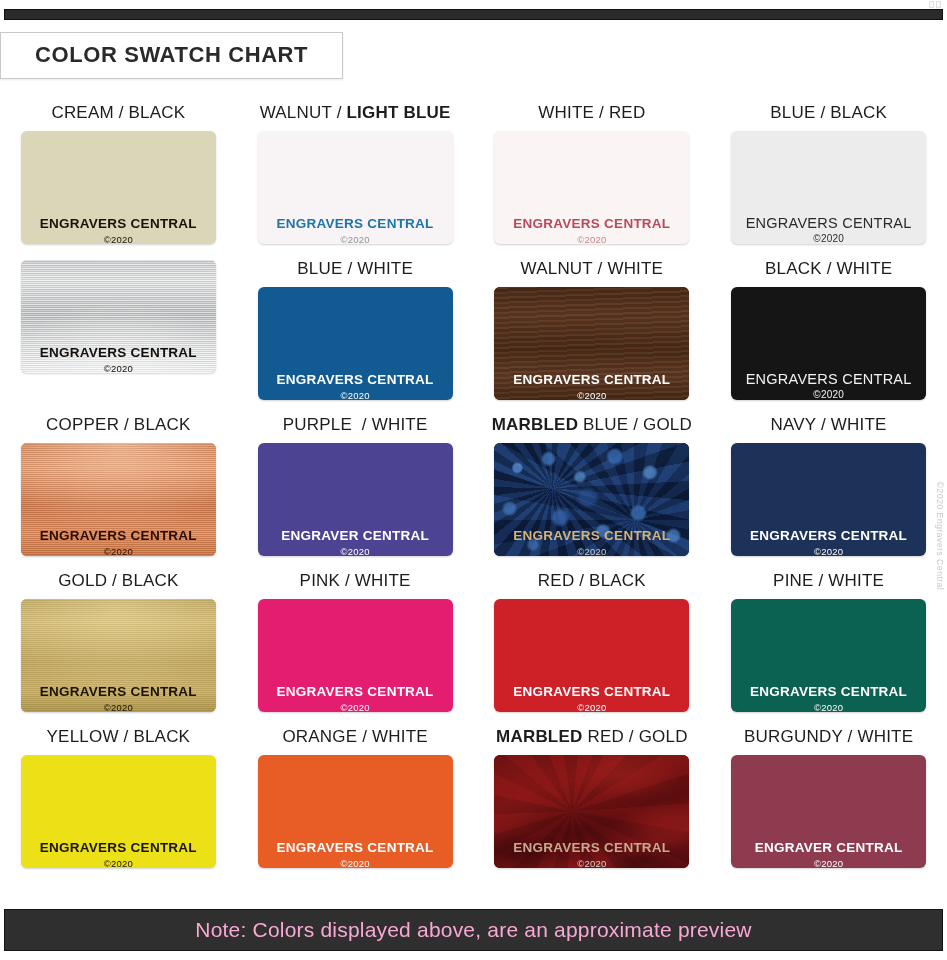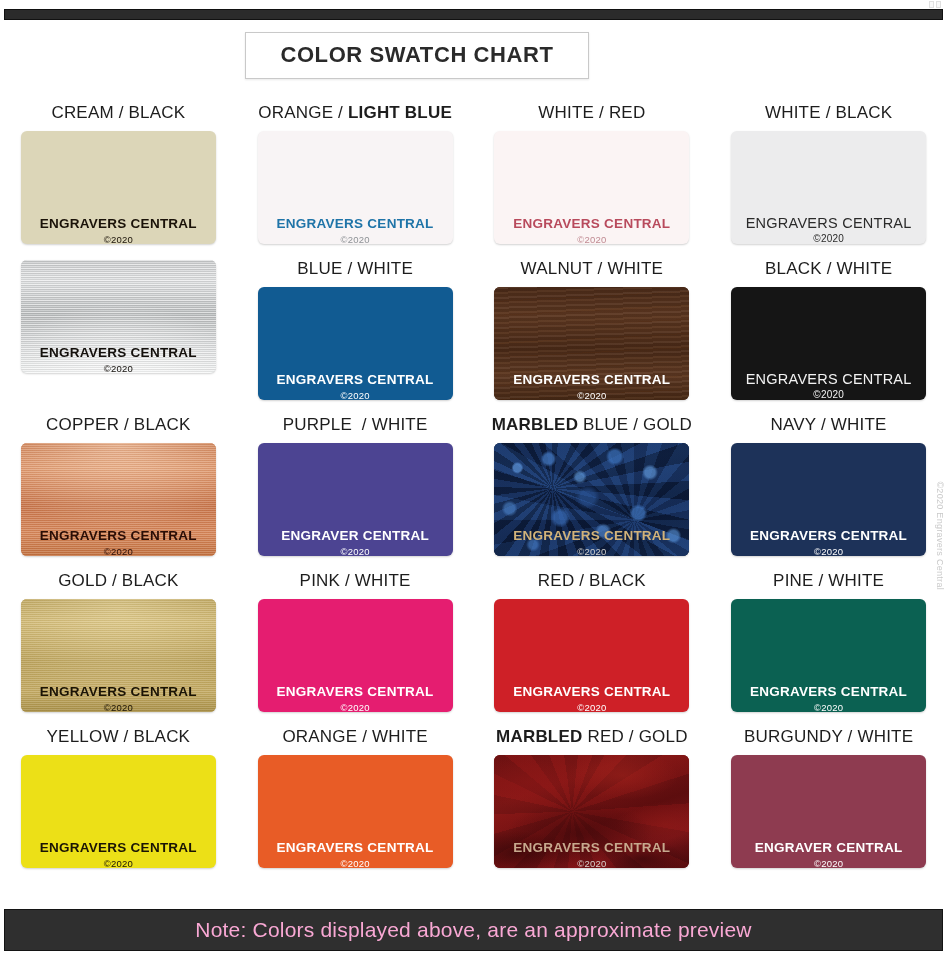--- a/index.html
+++ b/index.html
@@ -23,21 +23,21 @@
   .corner-icon i{
     display:block;position:absolute;top:0;width:5px;height:7px;
     border:1px solid #777;box-sizing:border-box;background:#e8e8e8;
   }
   .corner-icon i:nth-child(1){left:0;}
   .corner-icon i:nth-child(2){left:7px;}
 
   
   .title-wrap{
     position:absolute;left:0;top:32px;width:834px;
-    display:flex;justify-content:center;
+    display:flex;
   }
   .title-box{
     border:1px solid #c9c9c9;
     background:#ffffff;
     padding:9px 34px 10px 34px;
     box-shadow:0 1px 2px rgba(0,0,0,.09);
   }
   .title-box span{
     font-size:22px;font-weight:bold;letter-spacing:.6px;color:#2a2a2a;
     white-space:nowrap;
@@ -191,35 +191,35 @@
 
 <div class="grid" id="grid">
     <div class="cell">
       <div class="cap"><em>CREAM / BLACK</em></div>
       <div class="sw" style="background: rgb(220, 214, 184);">
         <div class="brand" style="color: rgb(26, 18, 8);">ENGRAVERS CENTRAL</div>
         <div class="yr" style="color: rgb(26, 18, 8);">©2020</div>
       </div>
     </div>
     <div class="cell">
-      <div class="cap"><em>ORANGE / </em><b>LIGHT BLUE</b></div>
+      <div class="cap"><em>WALNUT / </em><b>LIGHT BLUE</b></div>
       <div class="sw" style="background: rgb(248, 244, 245);">
         <div class="brand" style="color: rgb(31, 116, 168);">ENGRAVERS CENTRAL</div>
         <div class="yr" style="color: rgb(142, 146, 150);">©2020</div>
       </div>
     </div>
     <div class="cell">
       <div class="cap"><em>WHITE / RED</em></div>
       <div class="sw" style="background: rgb(251, 244, 244);">
         <div class="brand" style="color: rgb(184, 74, 92);">ENGRAVERS CENTRAL</div>
         <div class="yr" style="color: rgb(192, 138, 146);">©2020</div>
       </div>
     </div>
     <div class="cell">
-      <div class="cap"><em>WHITE / BLACK</em></div>
+      <div class="cap"><em>BLUE / BLACK</em></div>
       <div class="sw light-weight" style="background: rgb(236, 236, 237);">
         <div class="brand" style="color: rgb(43, 43, 43);">ENGRAVERS CENTRAL</div>
         <div class="yr" style="color: rgb(43, 43, 43);">©2020</div>
       </div>
     </div>
     <div class="cell">
       <div class="sw" style="background: rgb(200, 202, 203);">
         <div class="tex tex-brush"></div>
         <div class="brand" style="color: rgb(20, 16, 12);">ENGRAVERS CENTRAL</div>
         <div class="yr" style="color: rgb(20, 16, 12);">©2020</div>

